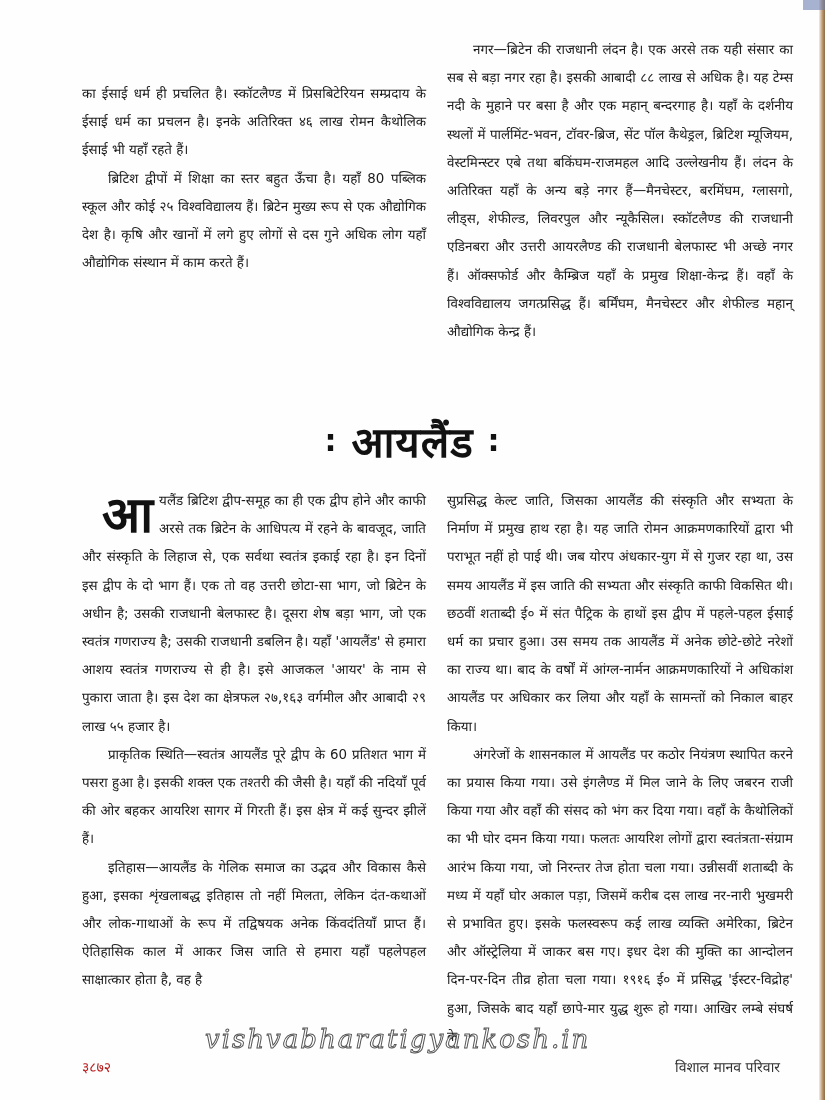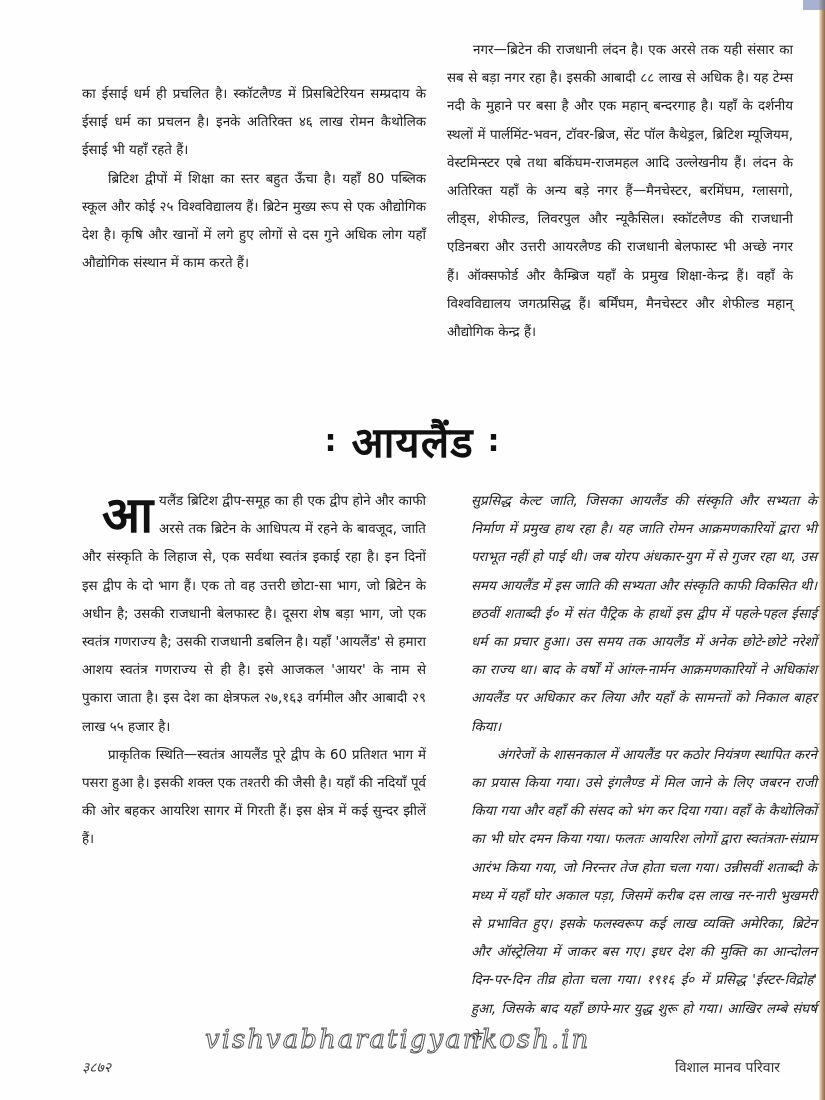--- a/index.html
+++ b/index.html
@@ -8,27 +8,27 @@
   .page { position: absolute; left: 0; top: 0; width: 825px; height: 1100px; background: #fefefe; }
   .edge { position: absolute; right: 0; top: 0; width: 6px; height: 1100px;
           background: linear-gradient(to right, #f3efe6, #b8926a 60%, #8a6a48); }
   .edge-top { position: absolute; right: 0; top: 0; width: 22px; height: 10px; background: #6d7fb0; opacity: .6; }
   .col { position: absolute; font-size: 13.4px; line-height: 28.2px; text-align: justify; }
   .col p { margin: 0; }
   .col p.indent { text-indent: 26px; }
   .col-tl { left: 82px; top: 36px; width: 344px; margin-top: 44px; }
   .col-tr { left: 447px; top: 36px; width: 346px; }
   .col-bl { left: 82px; top: 487px; width: 344px; }
-  .col-br { left: 471px; top: 487px; width: 346px; font-style: italic; }
+  .col-br { left: 447px; top: 487px; width: 346px; }
   .heading { position: absolute; left: 0; width: 825px; top: 404px; text-align: center;
              font-size: 42px; font-weight: bold; letter-spacing: 1px; color: #111; margin-top: 8px; }
   .heading .colon { font-size: 30px; vertical-align: 6px; margin: 0 14px; }
   .dropcap { float: left; font-size: 50px; line-height: 44px; font-weight: bold;
              margin: 6px 6px 0 20px; color: #111; }
-  .footer-page { position: absolute; left: 82px; top: 1057px; font-size: 14px; color: #404040; font-style: italic; }
+  .footer-page { position: absolute; left: 82px; top: 1057px; font-size: 14px; color: #b91c1c; }
   .footer-title { position: absolute; right: 45px; top: 1057px; font-size: 14px; color: #333; margin-left: 31px; }
   .watermark { position: absolute; left: 205px; top: 1024px; font-size: 26px; font-style: italic;
                font-family: "DejaVu Serif", serif; color: #ffffff; letter-spacing: 2px;
                -webkit-text-stroke: 1px #555; }
 </style>
 </head>
 <body>
 
 <div class="page">
   <div class="edge"></div>
@@ -43,20 +43,21 @@
     <p class="indent">नगर—ब्रिटेन की राजधानी लंदन है। एक अरसे तक यही संसार का सब से बड़ा नगर रहा है। इसकी आबादी ८८ लाख से अधिक है। यह टेम्स नदी के मुहाने पर बसा है और एक महान् बन्दरगाह है। यहाँ के दर्शनीय स्थलों में पार्लमिंट-भवन, टॉवर-ब्रिज, सेंट पॉल कैथेड्रल, ब्रिटिश म्यूजियम, वेस्टमिन्स्टर एबे तथा बकिंघम-राजमहल आदि उल्लेखनीय हैं। लंदन के अतिरिक्त यहाँ के अन्य बड़े नगर हैं—मैनचेस्टर, बरमिंघम, ग्लासगो, लीड्स, शेफील्ड, लिवरपुल और न्यूकैसिल। स्कॉटलैण्ड की राजधानी एडिनबरा और उत्तरी आयरलैण्ड की राजधानी बेलफास्ट भी अच्छे नगर हैं। ऑक्सफोर्ड और कैम्ब्रिज यहाँ के प्रमुख शिक्षा-केन्द्र हैं। वहाँ के विश्वविद्यालय जगत्प्रसिद्ध हैं। बर्मिंघम, मैनचेस्टर और शेफील्ड महान् औद्योगिक केन्द्र हैं।</p>
   </div>
 
   <div class="heading">
     <span class="colon">:</span><span>आयलैंड</span><span class="colon">:</span>
   </div>
 
   <div class="col col-bl">
     <p><span class="dropcap">आ</span><span>यलैंड ब्रिटिश द्वीप-समूह का ही एक द्वीप होने और काफी अरसे तक ब्रिटेन के आधिपत्य में रहने के बावजूद, जाति और संस्कृति के लिहाज से, एक सर्वथा स्वतंत्र इकाई रहा है। इन दिनों इस द्वीप के दो भाग हैं। एक तो वह उत्तरी छोटा-सा भाग, जो ब्रिटेन के अधीन है; उसकी राजधानी बेलफास्ट है। दूसरा शेष बड़ा भाग, जो एक स्वतंत्र गणराज्य है; उसकी राजधानी डबलिन है। यहाँ 'आयलैंड' से हमारा आशय स्वतंत्र गणराज्य से ही है। इसे आजकल 'आयर' के नाम से पुकारा जाता है। इस देश का क्षेत्रफल २७,१६३ वर्गमील और आबादी २९ लाख ५५ हजार है।</span></p>
     <p class="indent">प्राकृतिक स्थिति—स्वतंत्र आयलैंड पूरे द्वीप के 60 प्रतिशत भाग में पसरा हुआ है। इसकी शक्ल एक तश्तरी की जैसी है। यहाँ की नदियाँ पूर्व की ओर बहकर आयरिश सागर में गिरती हैं। इस क्षेत्र में कई सुन्दर झीलें हैं।</p>
+    <p class="indent">इतिहास—आयलैंड के गेलिक समाज का उद्भव और विकास कैसे हुआ, इसका शृंखलाबद्ध इतिहास तो नहीं मिलता, लेकिन दंत-कथाओं और लोक-गाथाओं के रूप में तद्विषयक अनेक किंवदंतियाँ प्राप्त हैं। ऐतिहासिक काल में आकर जिस जाति से हमारा यहाँ पहलेपहल साक्षात्कार होता है, वह है</p>
   </div>
 
   <div class="col col-br">
     <p>सुप्रसिद्ध केल्ट जाति, जिसका आयलैंड की संस्कृति और सभ्यता के निर्माण में प्रमुख हाथ रहा है। यह जाति रोमन आक्रमणकारियों द्वारा भी पराभूत नहीं हो पाई थी। जब योरप अंधकार-युग में से गुजर रहा था, उस समय आयलैंड में इस जाति की सभ्यता और संस्कृति काफी विकसित थी। छठवीं शताब्दी ई० में संत पैट्रिक के हाथों इस द्वीप में पहले-पहल ईसाई धर्म का प्रचार हुआ। उस समय तक आयलैंड में अनेक छोटे-छोटे नरेशों का राज्य था। बाद के वर्षों में आंग्ल-नार्मन आक्रमणकारियों ने अधिकांश आयलैंड पर अधिकार कर लिया और यहाँ के सामन्तों को निकाल बाहर किया।</p>
     <p class="indent">अंगरेजों के शासनकाल में आयलैंड पर कठोर नियंत्रण स्थापित करने का प्रयास किया गया। उसे इंगलैण्ड में मिल जाने के लिए जबरन राजी किया गया और वहाँ की संसद को भंग कर दिया गया। वहाँ के कैथोलिकों का भी घोर दमन किया गया। फलतः आयरिश लोगों द्वारा स्वतंत्रता-संग्राम आरंभ किया गया, जो निरन्तर तेज होता चला गया। उन्नीसवीं शताब्दी के मध्य में यहाँ घोर अकाल पड़ा, जिसमें करीब दस लाख नर-नारी भुखमरी से प्रभावित हुए। इसके फलस्वरूप कई लाख व्यक्ति अमेरिका, ब्रिटेन और ऑस्ट्रेलिया में जाकर बस गए। इधर देश की मुक्ति का आन्दोलन दिन-पर-दिन तीव्र होता चला गया। १९१६ ई० में प्रसिद्ध 'ईस्टर-विद्रोह' हुआ, जिसके बाद यहाँ छापे-मार युद्ध शुरू हो गया। आखिर लम्बे संघर्ष के</p>
   </div>
 
   <div class="watermark">vishvabharatigyankosh.in</div>
   <div class="footer-page">३८७२</div>
   <div class="footer-title">विशाल मानव परिवार</div>

